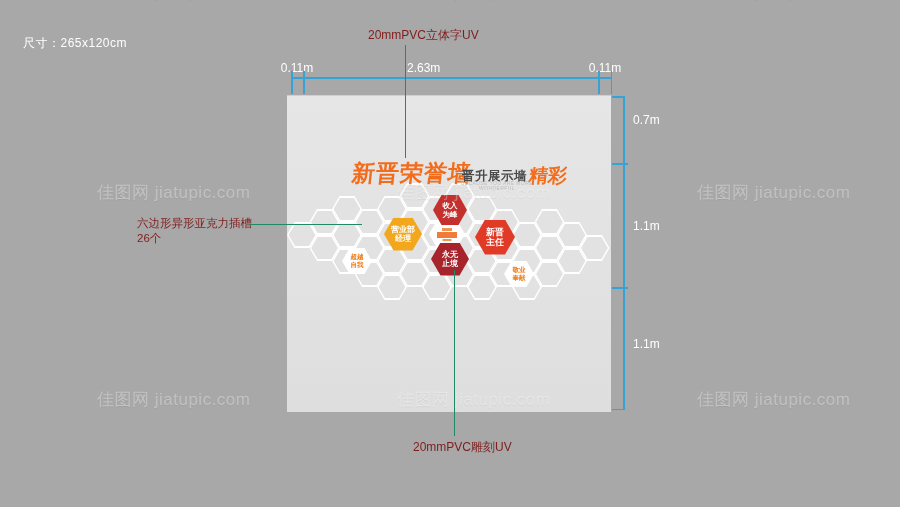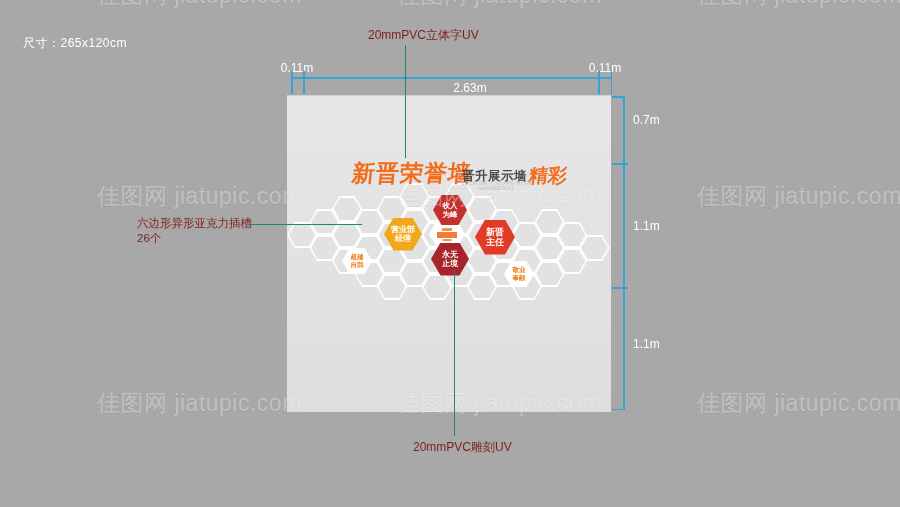--- a/index.html
+++ b/index.html
@@ -21,21 +21,21 @@
               margin-left:2px;vertical-align:middle;}
   .slogan-en{left:461px;top:181px;width:72px;color:#bdbdbd;font-size:5px;line-height:5px;
              text-align:center;letter-spacing:.4px;z-index:4;}
   
   .dim{background:#35a3d6;z-index:6;}
   .dim-label{color:#ffffff;font-size:12px;z-index:6;white-space:nowrap;}
   
   .ann-text{color:#7f1d1d;font-size:12px;z-index:7;white-space:nowrap;}
   .ann-line{background:#1f8a63;z-index:7;}
   
-  .wm{position:absolute;color:rgba(255,255,255,0.33);font-size:23px;letter-spacing:.5px;
+  .wm{position:absolute;color:rgba(255,255,255,0.33);font-size:17px;letter-spacing:.5px;
       white-space:nowrap;z-index:5;text-shadow:0 1px 1px rgba(0,0,0,0.05);pointer-events:none;}
   
   .hexclip{clip-path:polygon(0% 50%,25% 0%,75% 0%,100% 50%,75% 100%,25% 100%);}
   .hex-outer{position:absolute;z-index:2;}
   .hex-inner{position:absolute;}
   .hex-filled{position:absolute;z-index:3;filter:drop-shadow(0 1px 1px rgba(0,0,0,0.28));}
   .hex-label{position:absolute;inset:0;display:flex;flex-direction:column;align-items:center;
              justify-content:center;font-weight:bold;text-align:center;}
   .ph-bar{position:absolute;left:50%;transform:translateX(-50%);}
 </style>
@@ -220,21 +220,21 @@
       </div>
       <div class="hex-filled hexclip" style="left: 504px; top: 261px; width: 30px; height: 26px; background: rgb(255, 255, 255);">
         <div class="hex-label" style="color: rgb(239, 123, 23); font-size: 6.5px; line-height: 8px;">
           <div>敬业</div>
           <div>奉献</div>
         </div>
       </div>
     </div>
 
   <div class="abs dim-label" style="left:277px;top:61px;width:40px;text-align:center;">0.11m</div>
-  <div class="abs dim-label" style="left:444px;top:61px;width:52px;text-align:center;margin-top:20px;">2.63m</div>
+  <div class="abs dim-label" style="left:407px;top:61px;width:52px;text-align:left;">2.63m</div>
   <div class="abs dim-label" style="left:585px;top:61px;width:40px;text-align:center;">0.11m</div>
   <div class="abs dim" style="left:291px;top:77px;width:321px;height:1.5px;"></div>
   <div class="abs dim" style="left:291px;top:71px;width:1.5px;height:23px;"></div>
   <div class="abs dim" style="left:303px;top:71px;width:1.5px;height:23px;"></div>
   <div class="abs dim" style="left:598px;top:71px;width:1.5px;height:23px;"></div>
   <div class="abs dim" style="left:610.5px;top:71px;width:1.5px;height:23px;"></div>
 
   <div class="abs dim" style="left:623px;top:96px;width:1.5px;height:314px;"></div>
   <div class="abs dim" style="left:612px;top:96px;width:13px;height:1.5px;"></div>
   <div class="abs dim" style="left:612px;top:163px;width:16px;height:1.5px;"></div>

